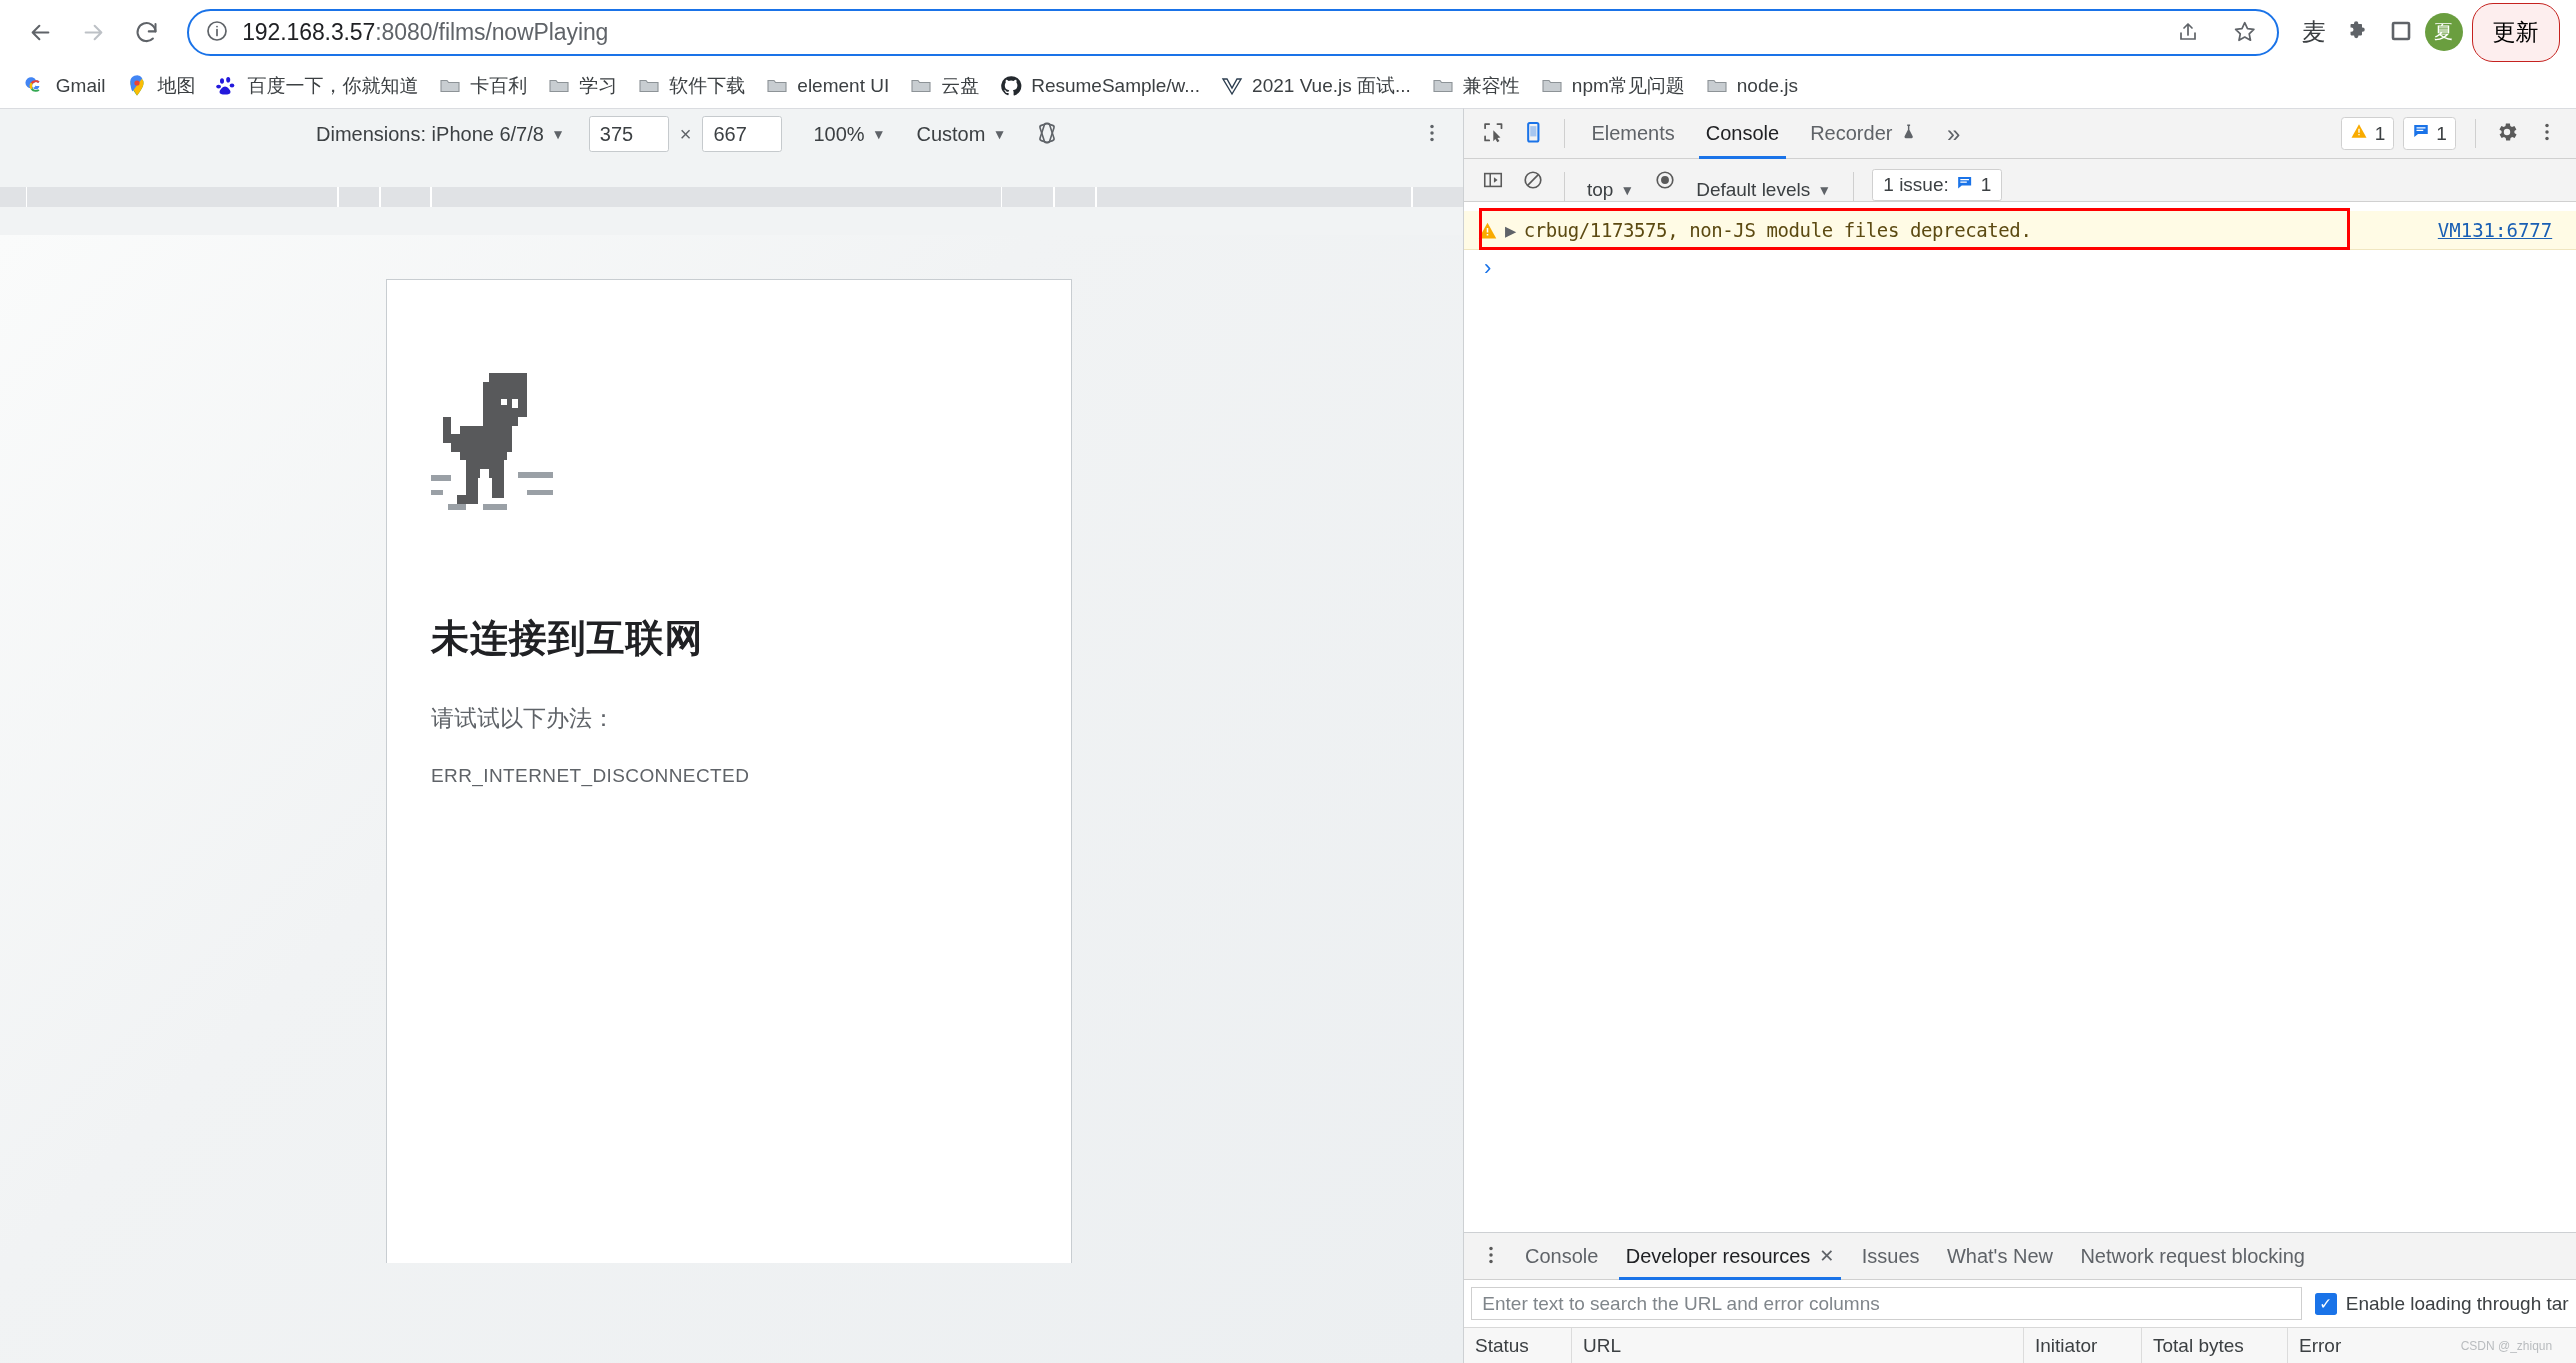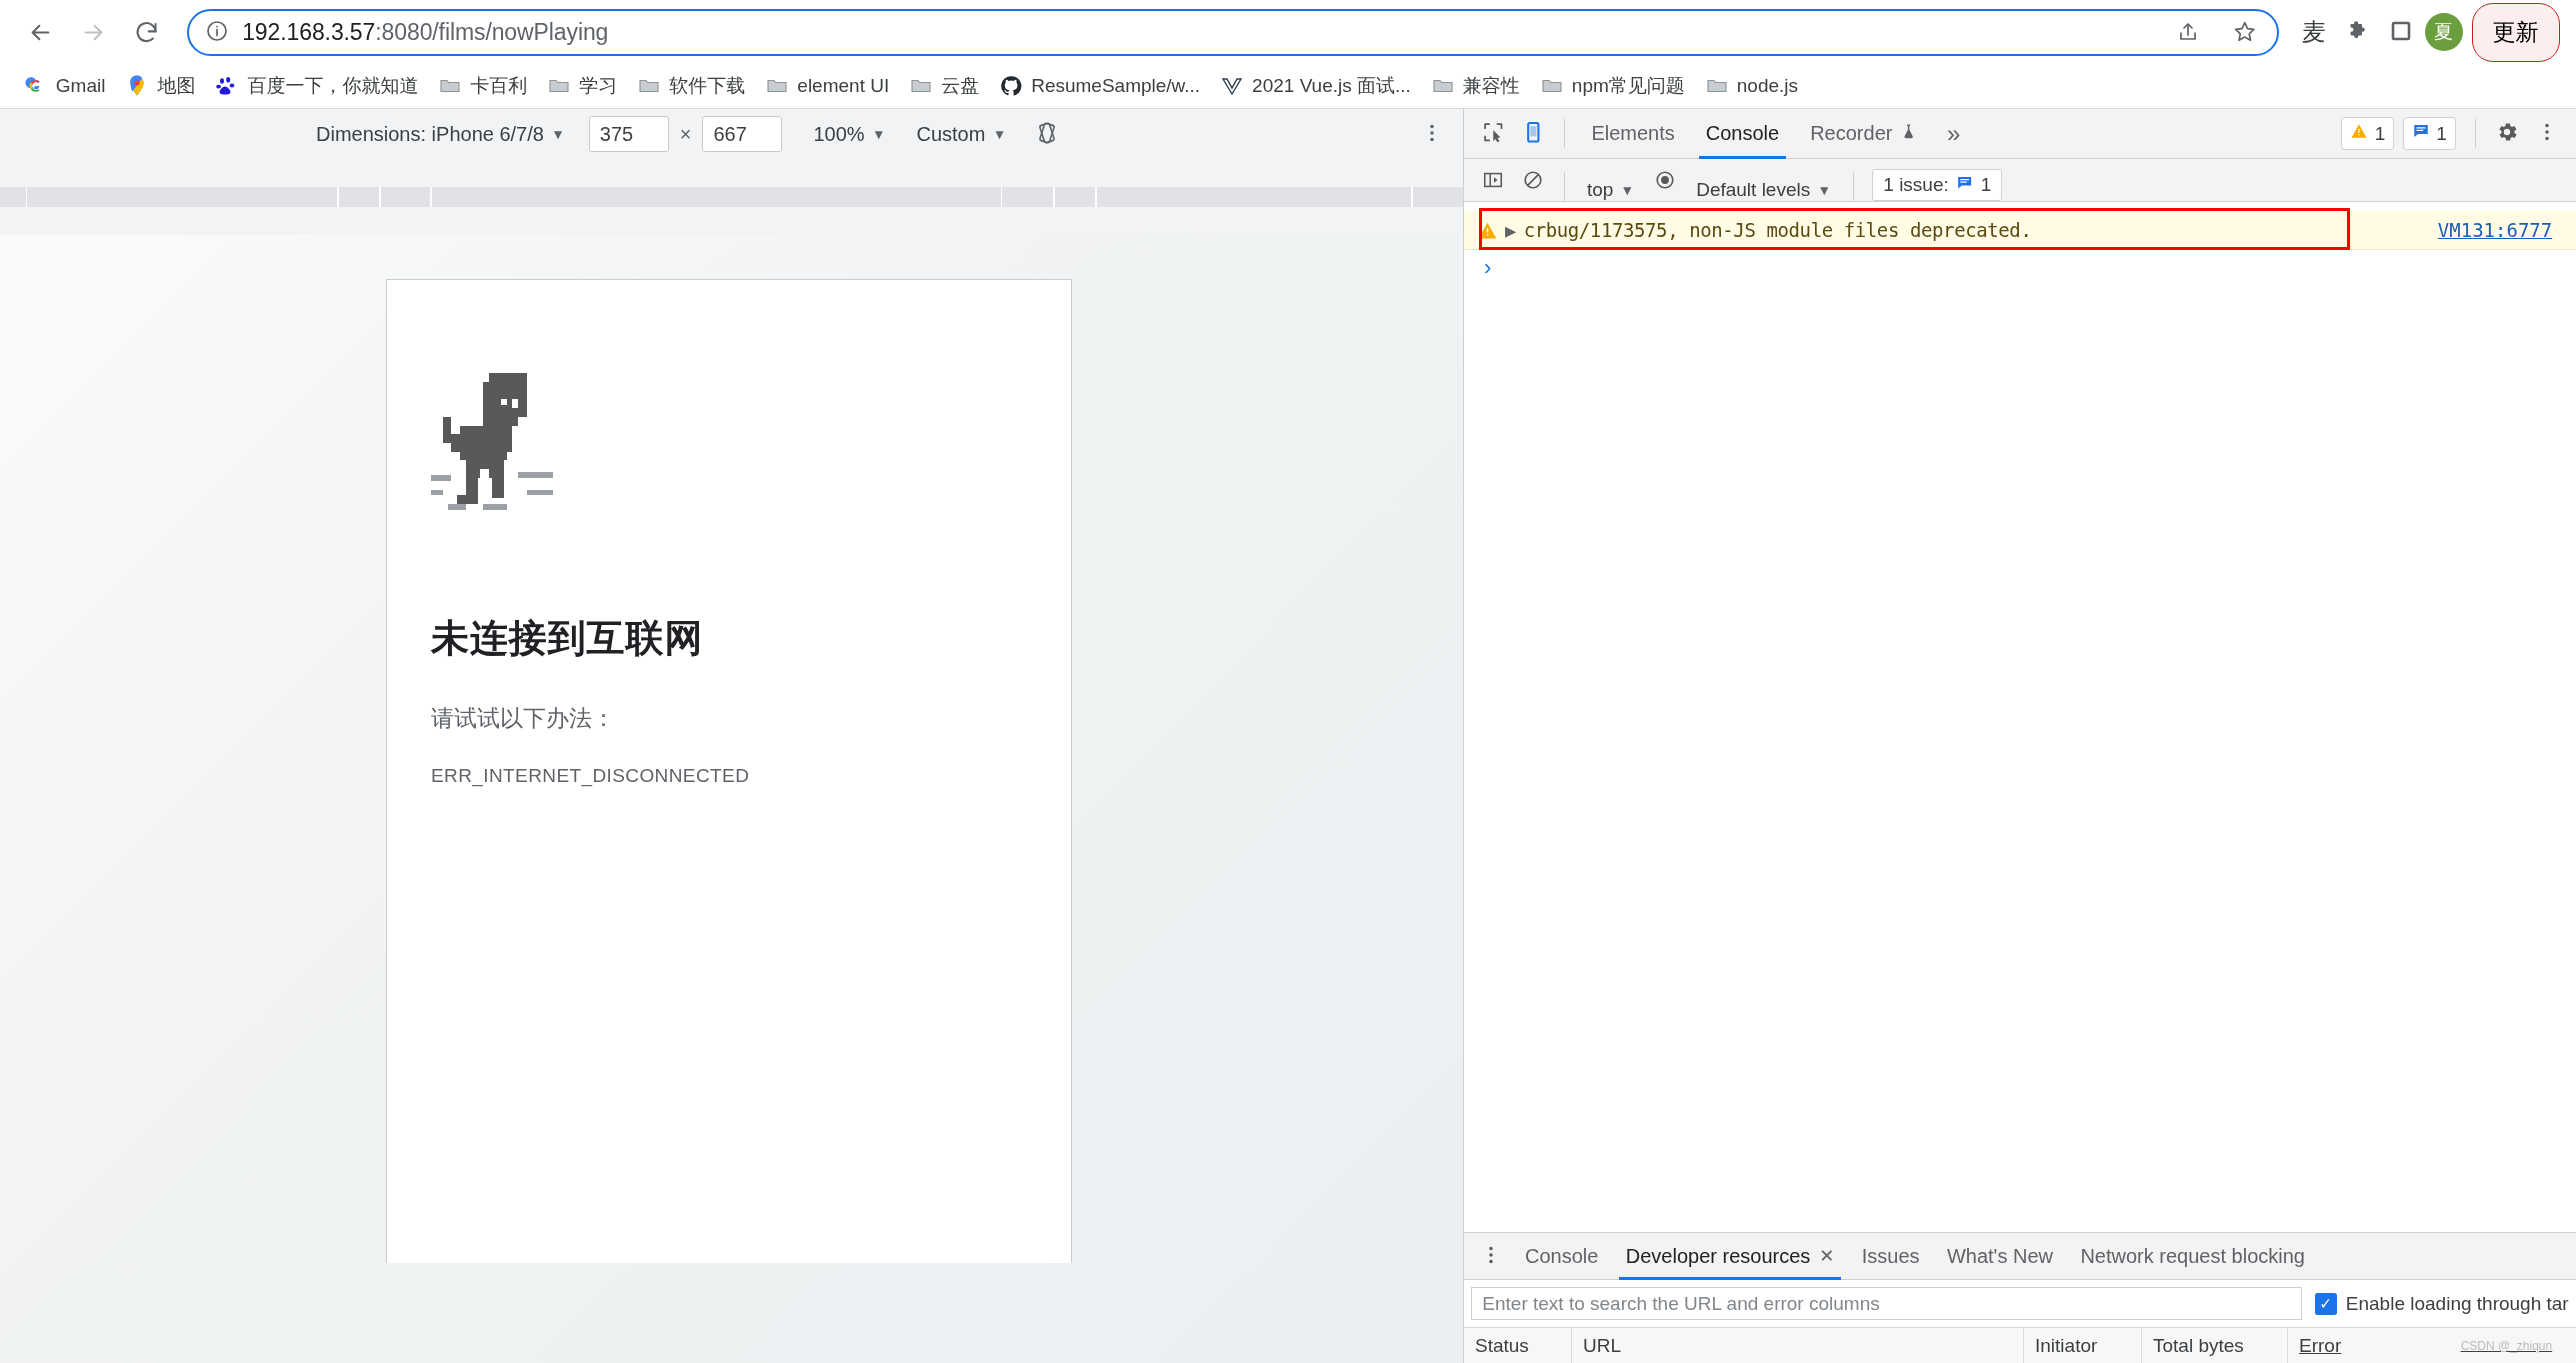--- a/index.html
+++ b/index.html
@@ -255,21 +255,21 @@
   .ds-check-label { font-size: 19px; color: #3c4043; }
   .drawer-table {
     height: 37px; display: flex; align-items: stretch;
     border-top: 0.9px solid #d8d8d8; background: #f7f7f7;
   }
   .th {
     font-size: 19px; color: #3c4043; display: flex; align-items: center;
     padding: 0 11px; border-right: 0.9px solid #dcdcdc; flex: 0 0 auto;
     white-space: nowrap;
   }
-  .th-last { border-right: none; flex: 1 1 auto; text-decoration: underline; }
+  .th-last { border-right: none; flex: 1 1 auto; }
   .watermark {
     font-size: 12px; color: #b9bcbf; margin-left: auto;
     padding-right: 12.8px; display: flex; align-items: center; white-space: nowrap;
   }
 </style>
 </head>
 <body>
 
 <div class="browser-toolbar">
   <div class="nav-btn">

